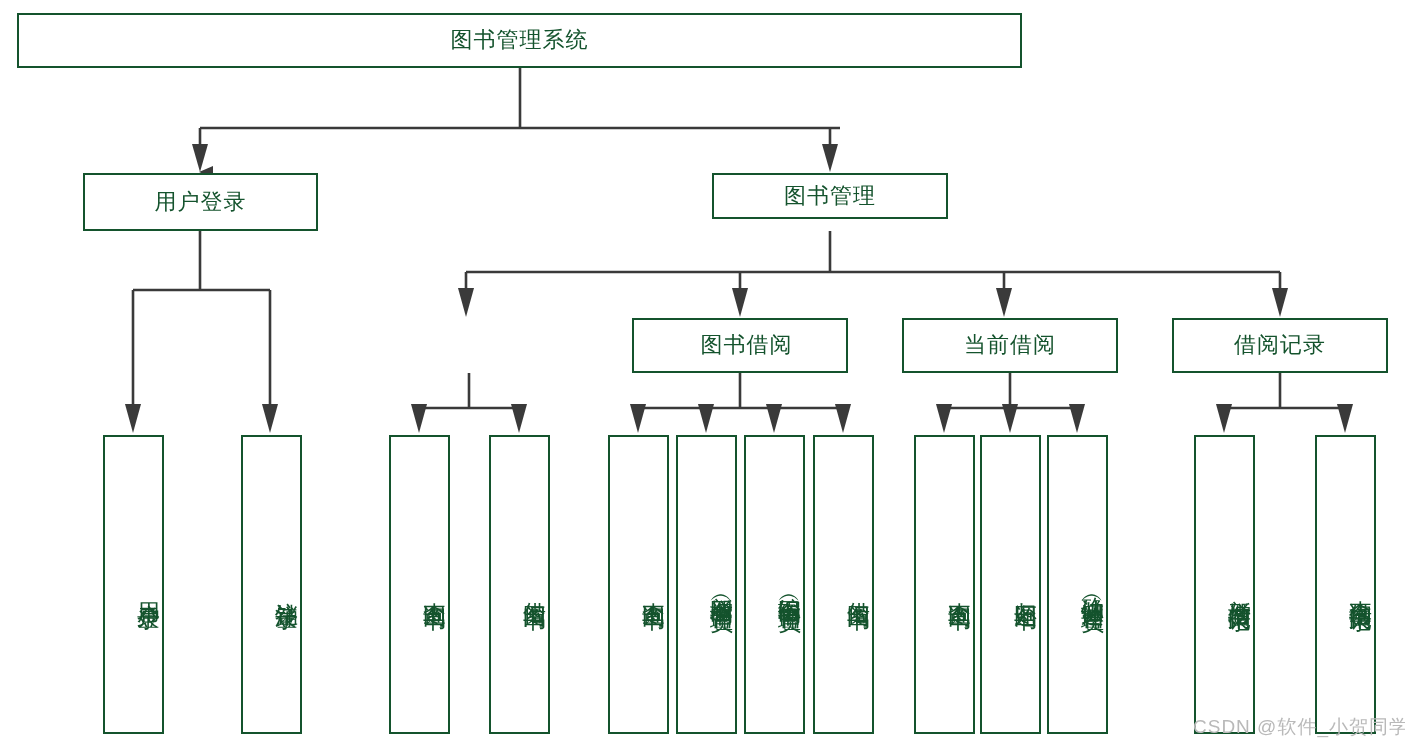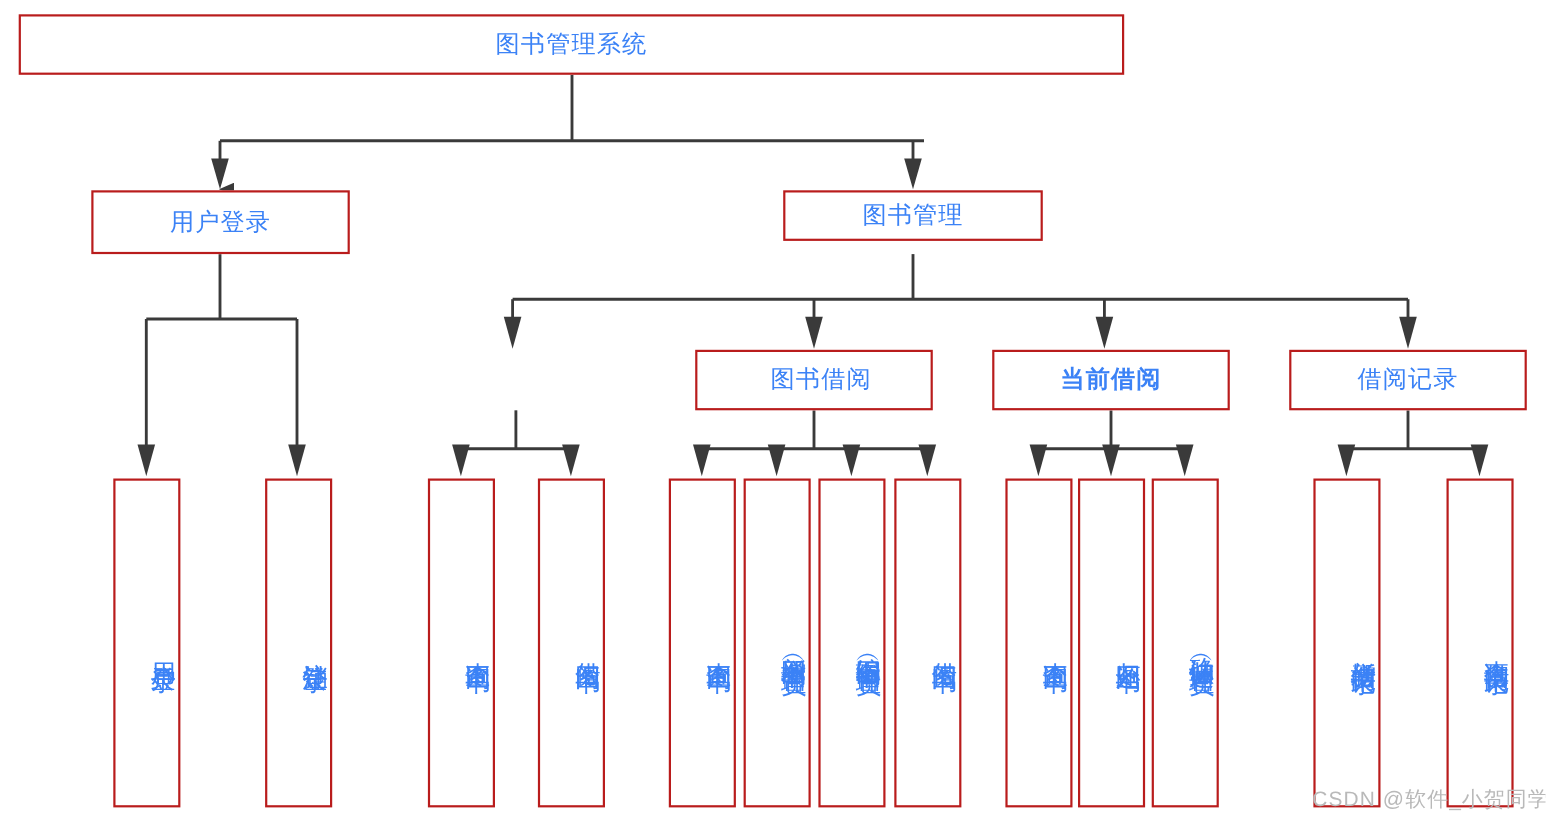--- a/index.html
+++ b/index.html
@@ -9,25 +9,25 @@
     font-family:"Liberation Sans","DejaVu Sans",sans-serif;
     overflow:hidden;
     position:relative;
   }
   #canvas{position:absolute;left:0;top:0;width:1405px;height:747px;}
   #svg-layer{position:absolute;left:0;top:0;width:1405px;height:747px;}
   .node{
     position:absolute;
     box-sizing:border-box;
     background:#ffffff;
-    border:2px solid #b91c1c;
+    border:2px solid #14532d;
     display:flex;
     align-items:center;
     justify-content:center;
-    color:#3b82f6;
+    color:#14532d;
   }
   .node-h{
     font-size:22px;
     letter-spacing:1px;
     line-height:1.2;
   }
   .node-v{
     font-size:23px;
     letter-spacing:2px;
     line-height:1.15;
@@ -149,21 +149,21 @@
 
   <div class="node node-h" style="left:712px;top:173px;width:236px;height:46px;">
     <span>图书管理</span>
   </div>
 
 
   <div class="node node-h" style="left:632px;top:318px;width:216px;height:55px;padding-left:13px;">
     <span>图书借阅</span>
   </div>
 
-  <div class="node node-h" style="left:902px;top:318px;width:216px;height:55px;font-weight:bold;">
+  <div class="node node-h" style="left:902px;top:318px;width:216px;height:55px;">
     <span>当前借阅</span>
   </div>
 
   <div class="node node-h" style="left:1172px;top:318px;width:216px;height:55px;align-items:center;">
     <span>借阅记录</span>
   </div>
 
   <div class="node node-v" style="left:103px;top:435px;width:61px;height:299px;">
     <span class="vtxt">用户登录</span>
   </div>

